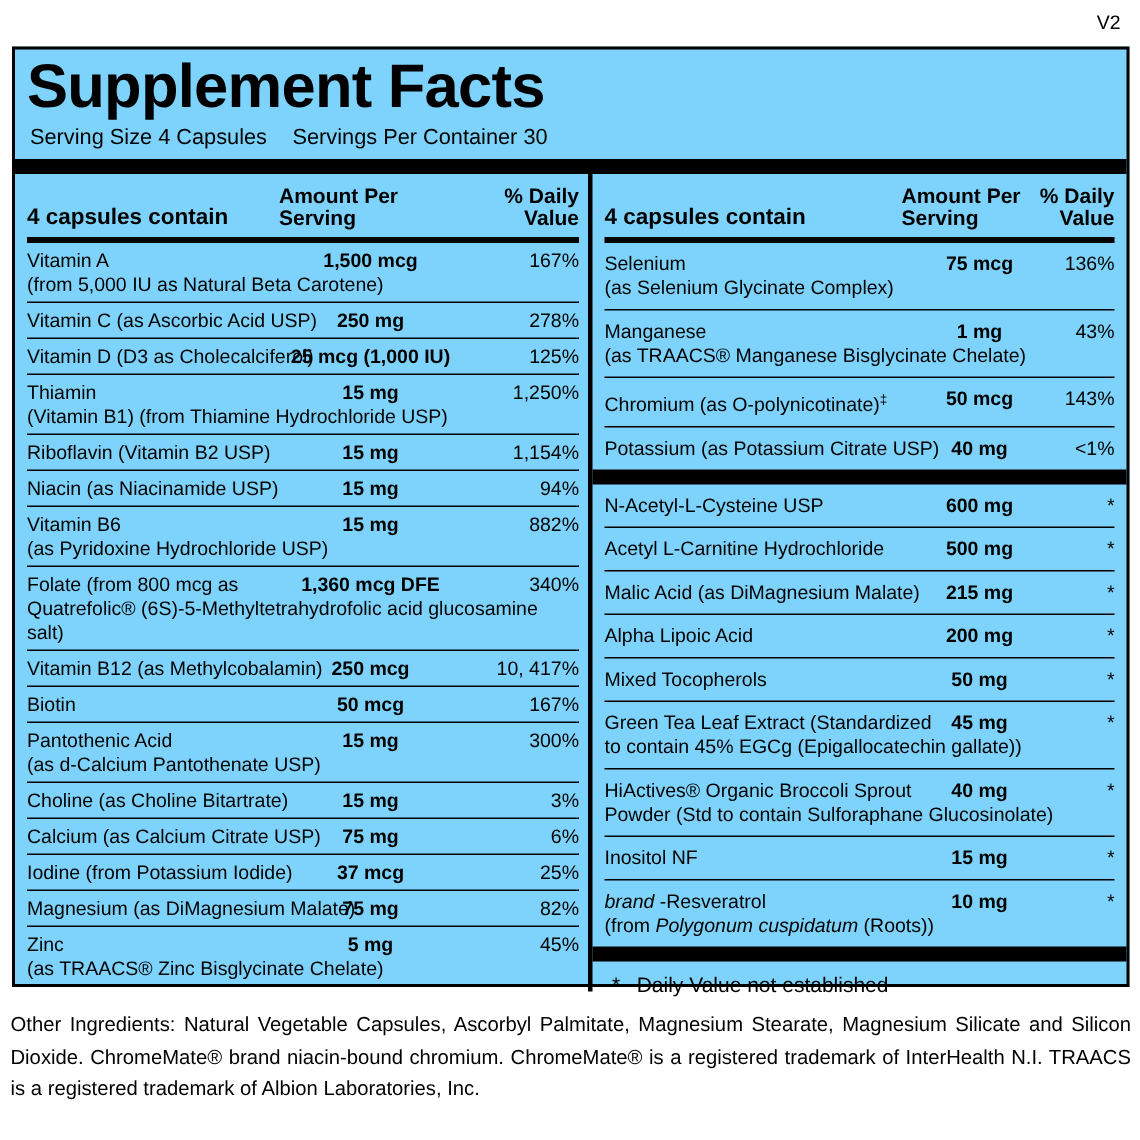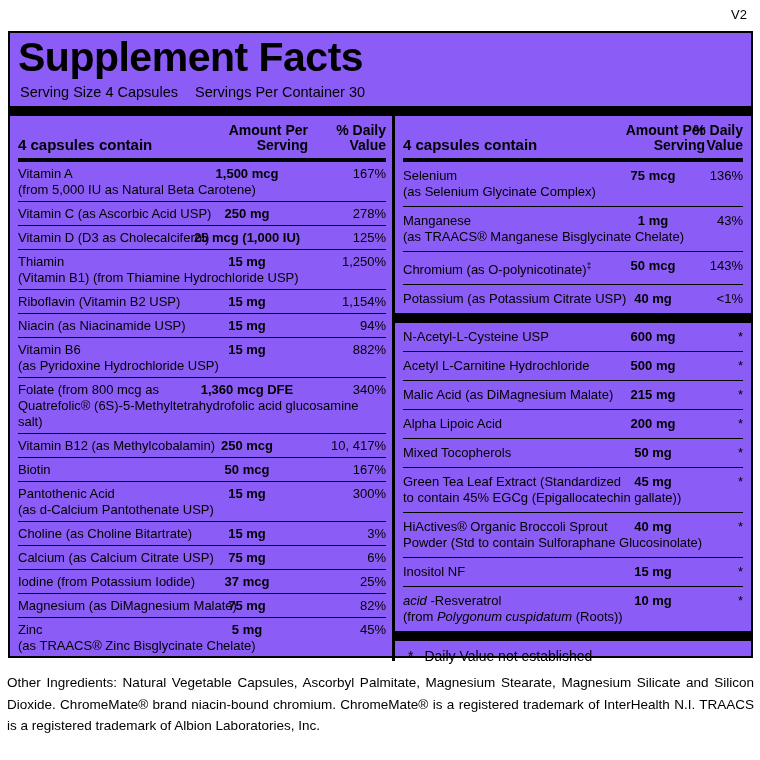--- a/index.html
+++ b/index.html
@@ -1,32 +1,32 @@
 <!DOCTYPE html>
 <html><head>
 <meta charset="utf-8">
 <style>
   * { margin:0; padding:0; box-sizing:border-box; }
   html,body { width:760px; height:760px; background:#fff; color:#000;
     font-family:"Liberation Sans", sans-serif; position:relative; overflow:hidden; }
   .version { position:absolute; top:7px; right:13px; font-size:13px;margin-left:24px; }
   .label-box { position:absolute; left:8px; top:31px; width:745px; height:627px;
-    border:2px solid #000; background:#8b5cf6; }
+    border:2px solid #000; background:#7dd3fc; }
   .title { font-size:41px; font-weight:bold; letter-spacing:-0.5px; line-height:42px;
     margin:3px 0 0 8px; }
   .serving-line { font-size:14.5px; margin:6px 0 6px 10px; }
   .serving-line .sv1 { margin-right:17px; }
   .bar { height:10px; background:#000; width:100%; }
   .cols { display:flex; height:545px; width:100%; }
   .col { position:relative; }
   .col-left { width:385px; border-right:3px solid #000; padding:0 6px 0 8px; }
   .col-right { flex:1; padding:0 8px; }
   .col-header { position:relative; height:46px; border-bottom:4px solid #000; }
   .ch-name { position:absolute; left:0; bottom:5px; font-weight:bold; font-size:15px; }
-  .ch-amt { position:absolute; bottom:5px; text-align:right; font-weight:bold;
+  .ch-amt { position:absolute; bottom:5px; text-align:left; font-weight:bold;
     font-size:14px; line-height:15px; }
   .ch-dv { position:absolute; right:0; bottom:5px; text-align:right; font-weight:bold;
     font-size:14px; line-height:15px; }
   .col-left .ch-amt { left:168px; width:122px; }
   .col-right .ch-amt { left:198px; width:104px; }
   .col-left .ch-dv { width:62px; }
   .col-right .ch-dv { width:56px; }
   .rows { font-size:13px; line-height:16px; }
   .row { padding:3.5px 0; }
   .col-right .row { padding:6px 0; }
@@ -175,21 +175,21 @@
             <div class="row-sub">to contain 45% EGCg (Epigallocatechin gallate))</div>
           </div>
           <div class="row sep">
             <div class="row-main"><span class="nm">HiActives® Organic Broccoli Sprout</span><span class="amt">40 mg</span><span class="dv">*</span></div>
             <div class="row-sub">Powder (Std to contain Sulforaphane Glucosinolate)</div>
           </div>
           <div class="row sep">
             <div class="row-main"><span class="nm">Inositol NF</span><span class="amt">15 mg</span><span class="dv">*</span></div>
           </div>
           <div class="row sep">
-            <div class="row-main"><span class="nm"><span style="font-style: italic;">acid</span><span> -Resveratrol</span></span><span class="amt">10 mg</span><span class="dv">*</span></div>
+            <div class="row-main"><span class="nm"><span style="font-style: italic;">brand</span><span> -Resveratrol</span></span><span class="amt">10 mg</span><span class="dv">*</span></div>
             <div class="row-sub"><span>(from </span><span style="font-style: italic;">Polygonum cuspidatum</span><span> (Roots))</span></div>
           </div>
           <div class="thick-divider"></div>
         </div>
       <div class="fn-row">
         <span>*</span>
         <span>Daily Value not established</span>
       </div>
     </div>
   </div>

